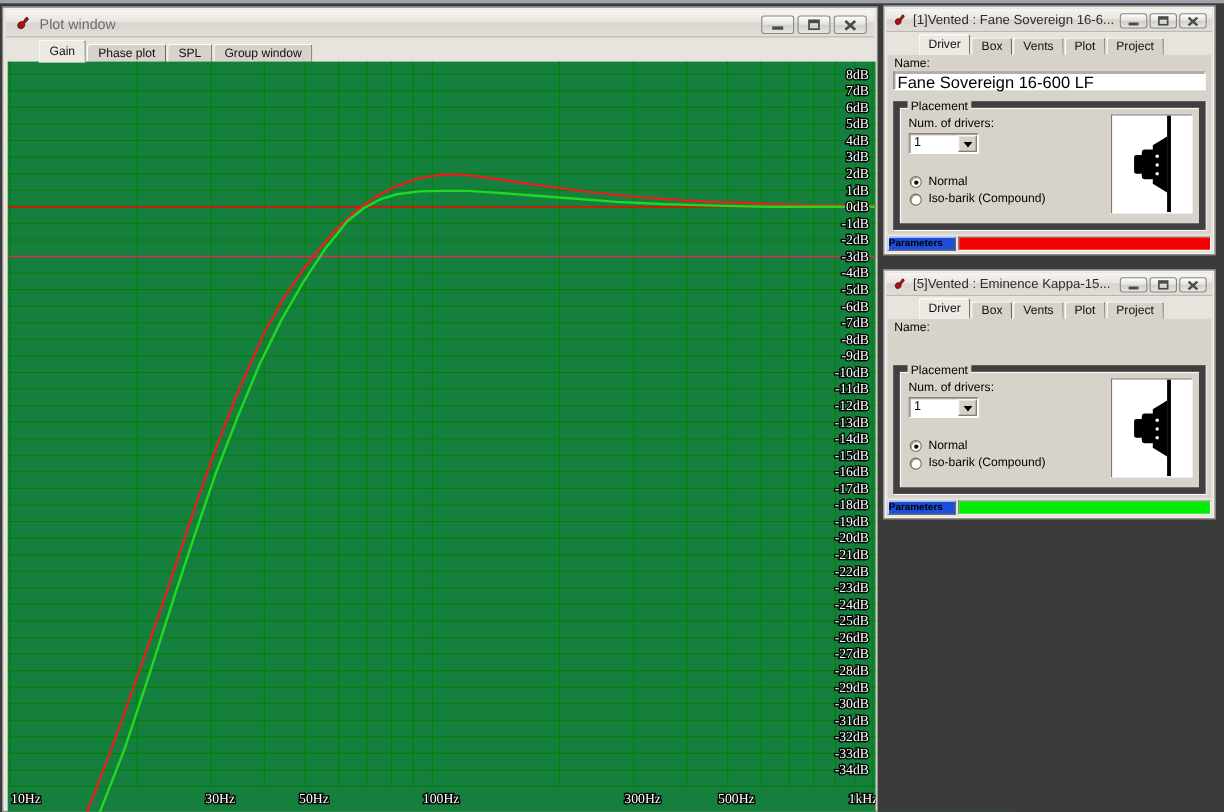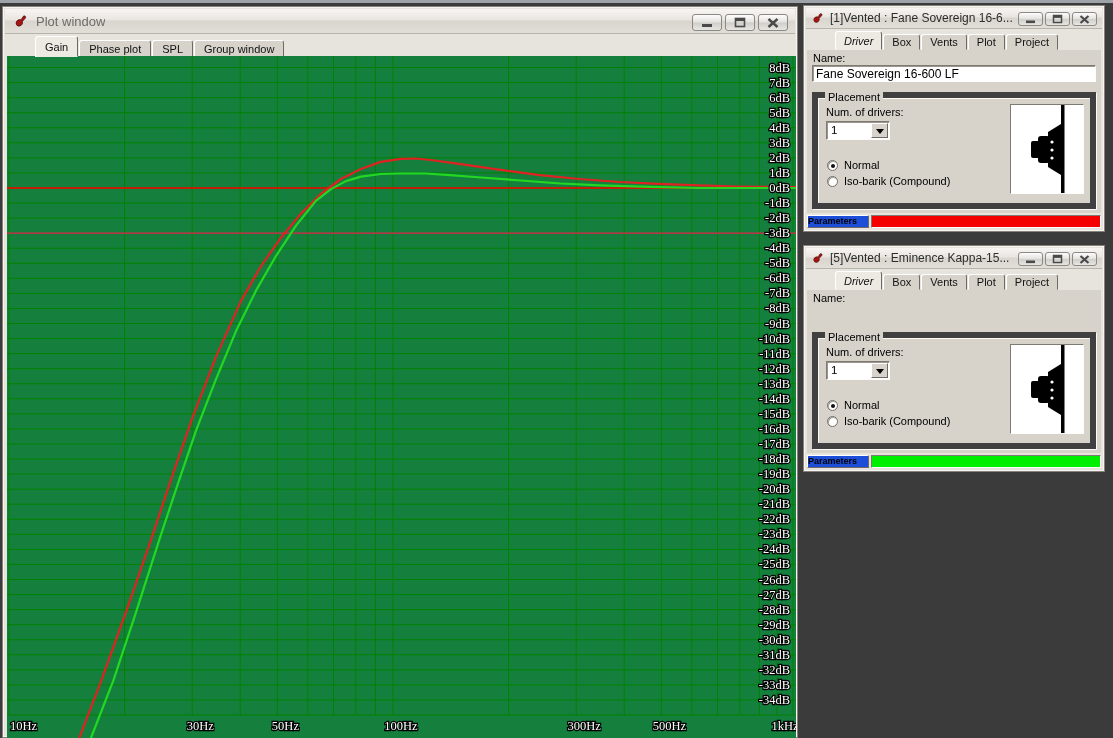--- a/index.html
+++ b/index.html
@@ -42,26 +42,26 @@
                     paint-order:stroke; stroke:#000; stroke-width:2.5px; }
 
   
   .driver-win { left:803px; width:302px; height:227px; }
   .driver-win .titlebar { height:21px; padding-left:6px; }
   .driver-win .title-text { font-size:12px; color:#2d2d2d; margin-left:6px; }
   .driver-win .win-buttons { right:5px; top:4px; gap:2px; }
   .driver-win .win-btn { width:25px; height:14px; }
   .driver-win .tabstrip { left:3px; top:25px; right:3px; height:19px; }
   .driver-win .tab { height:16px; padding:1px 8px 0 8px; }
-  .driver-win .tab.active { height:19px; padding-top:3px;font-style:italic; }
+  .driver-win .tab.active { height:19px; padding-top:3px; }
   .client { position:absolute; left:3px; top:44px; right:3px; bottom:18px; background:#d7d3cb; }
   .lbl { font-size:11px; color:#000; }
   .name-label { position:absolute; left:6px; top:2px; }
   .name-input { position:absolute; left:5px; top:15px; right:5px; height:17px;
-                background:#fff; font-size:12px; color:#000; padding:1px 3px;
+                background:#fff; font-size:15px; color:#000; padding:1px 3px;
                 border:1px solid; border-color:#7e7a72 #fdfdfb #fdfdfb #7e7a72;
                 box-shadow: inset 1px 1px 0 #9a968e; font-family:"Liberation Sans",sans-serif; }
   .groupbox { position:absolute; left:5px; top:42px; right:5px; bottom:4px;
               border:6px solid #404040; box-shadow:1px 1px 0 #fbfaf7, inset 1px 1px 0 #fbfaf7; }
   .legend { position:absolute; left:7px; top:-7px; background:#d7d3cb; padding:0 3px; font-size:11px; }
   .ndl { position:absolute; left:8px; top:8px; }
   .combo { position:absolute; left:8px; top:23px; width:64px; height:19px;
            background:#fff; border:1px solid; border-color:#7e7a72 #fdfdfb #fdfdfb #7e7a72;
            box-shadow: inset 1px 1px 0 #9a968e; display:flex; }
   .combo-value { flex:1; font-size:11.5px; padding:2px 0 0 4px; }

